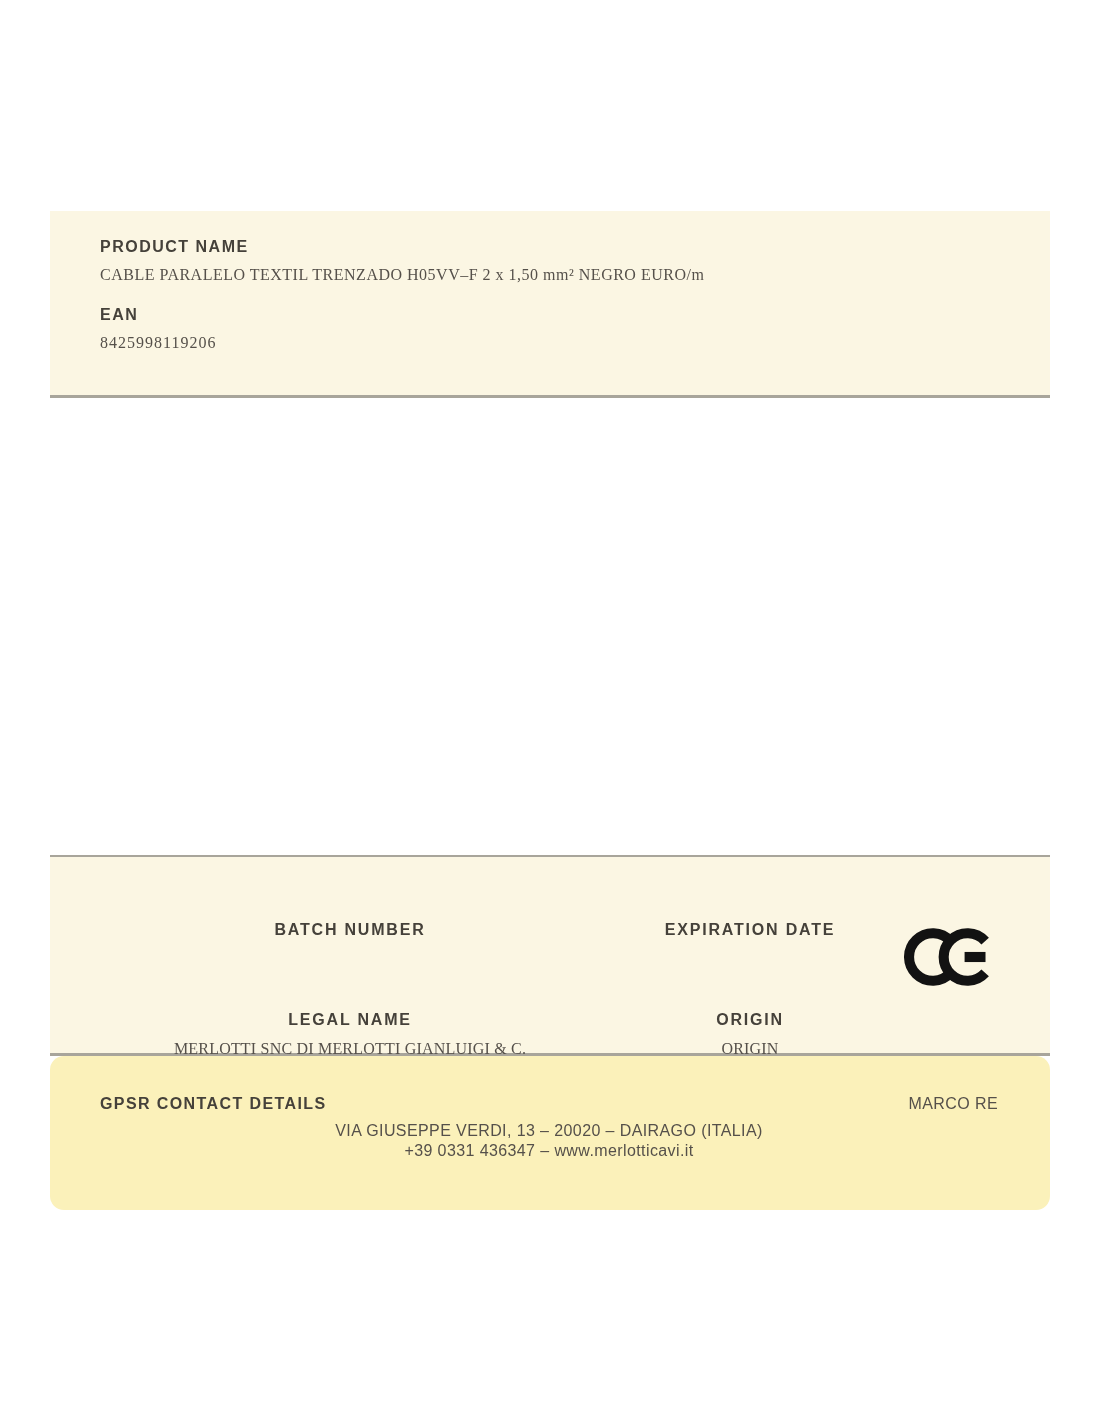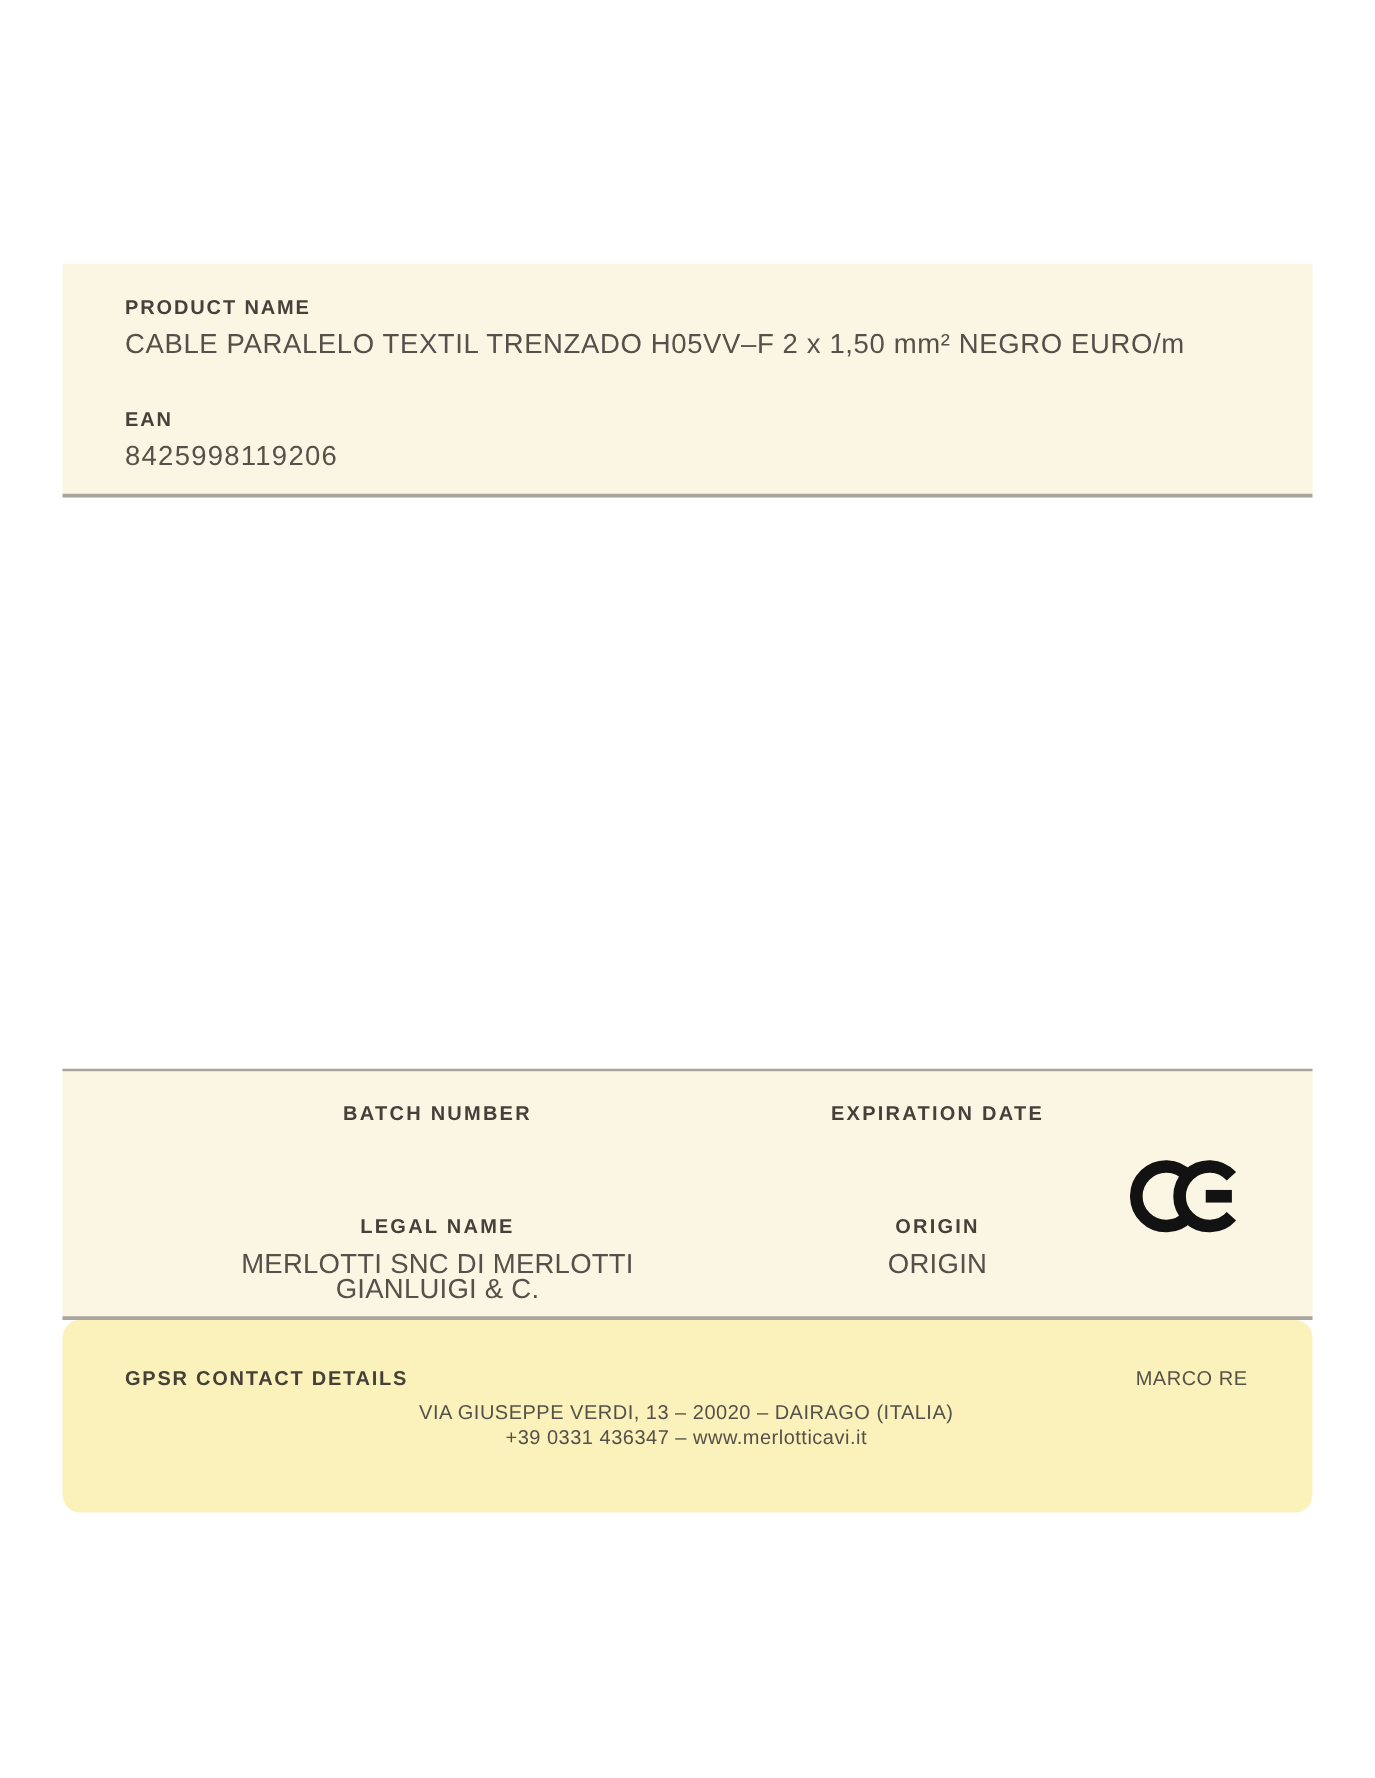--- a/index.html
+++ b/index.html
@@ -24,41 +24,43 @@
     padding:26px 50px 4px 50px;
     border-bottom:3px solid var(--divider-gray,#a8a59b);
   }
   .field-label{
     font-size:16px;font-weight:bold;
     letter-spacing:1.5px;
     color:var(--heading-text,#45413a);
     line-height:20px;
   }
   .field-value{
-    font-size:22px;
+    font-size:16px;
     letter-spacing:0.5px;
     color:var(--value-text,#55504a);
     line-height:20px;
     margin-top:8px;
+    font-family:Liberation Serif, serif;
   }
-  .field+.field{margin-top:42px;}
+  .field+.field{margin-top:20px;}
   .ean-value{letter-spacing:1px;}
 
   
   .panel-batch{
     top:855px;height:201px;
     border-top:2px solid var(--divider-gray,#a8a59b);
     border-bottom:3px solid var(--divider-gray,#a8a59b);
     padding:0 100px;
     display:flex;
   }
   .batch-col{
     width:400px;
     padding-top:25px;
     text-align:center;
+    margin-top:38px;
   }
   .batch-col .field-label{letter-spacing:1.8px;}
   .batch-spacer{height:70px;}
   .batch-col .field-value{margin-top:9px;letter-spacing:0.2px;}
   .ce-wrap{
     position:absolute;
     top:66px;right:58px;
     width:88px;height:68px;
     color:var(--ce-black,#111111);
   }

